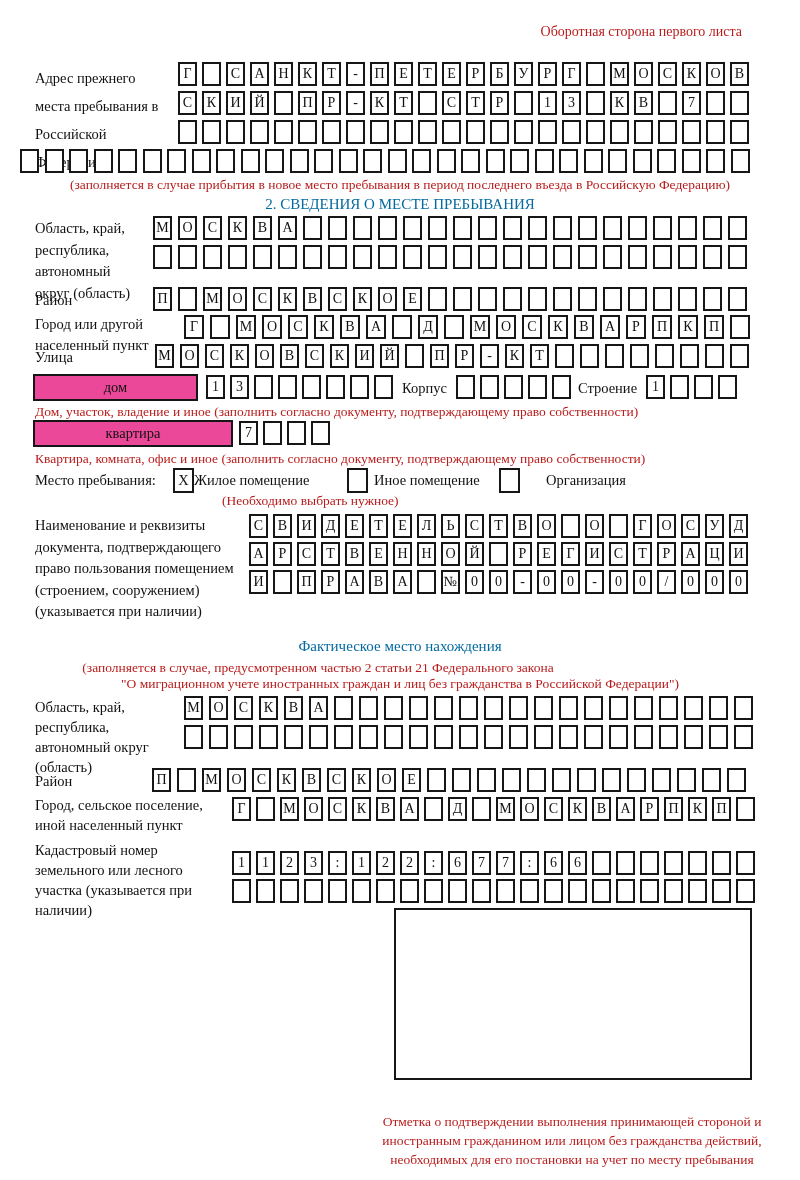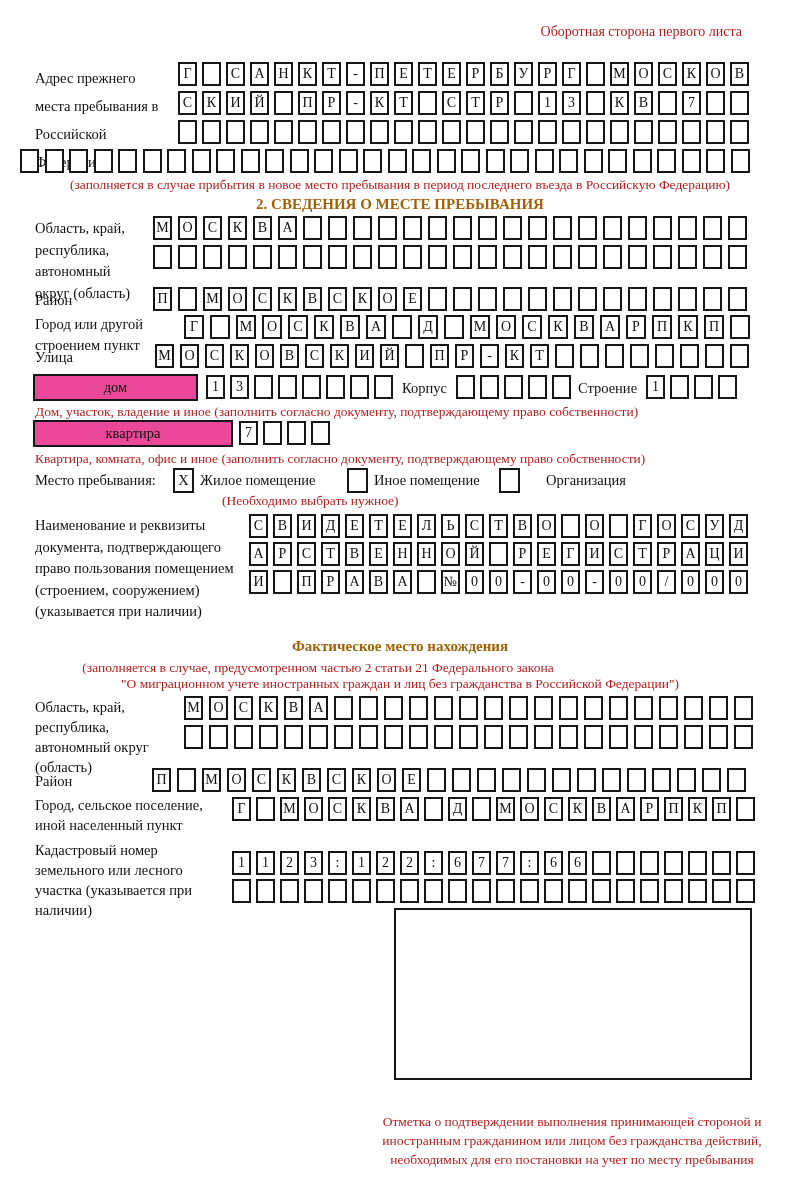--- a/index.html
+++ b/index.html
@@ -1,21 +1,21 @@
 <!DOCTYPE html>
 <html><head>
 <meta charset="utf-8">
 <style>
   html,body{margin:0;padding:0;background:#fff;}
   body{font-family:"Liberation Serif","DejaVu Serif",serif;color:#111;}
   #form{position:relative;width:800px;height:1180px;background:#fff;overflow:hidden;}
   .abs{position:absolute;}
   .lbl{font-size:14.5px;line-height:21.5px;color:#111;}
   .cap{font-size:13.5px;color:#b91c1c;}
-  .title{font-size:15px;font-weight:bold;color:#a16207;}
+  .title{font-size:15px;font-weight:normal;color:#0369a1;}
   .cells{display:flex;}
   .cell{box-sizing:border-box;flex:0 0 auto;width:19px;height:24px;border:2px solid #161616;
         margin-right:5px;display:flex;align-items:center;justify-content:center;
         font-size:14px;background:#fff;}
   .p25 .cell{margin-right:6px;}
   .p26 .cell{width:20px;margin-right:6px;}
   .p245 .cell{margin-right:5.5px;}
   .widebox{box-sizing:border-box;border:2px solid #161616;height:27px;display:flex;
         align-items:center;justify-content:center;font-size:14.5px;background:#ec4899;}
   .ckbox{box-sizing:border-box;width:21px;height:25px;border:2px solid #161616;display:flex;
@@ -220,21 +220,21 @@
       <div class="cell"></div>
       <div class="cell"></div>
       <div class="cell"></div>
       <div class="cell"></div>
       <div class="cell"></div>
       <div class="cell"></div>
       <div class="cell"></div>
       <div class="cell"></div>
     </div>
 
-  <div class="abs lbl" style="left:35px;top:314px;width:145px;line-height:21px;">Город или другой строением пункт</div>
+  <div class="abs lbl" style="left:35px;top:314px;width:145px;line-height:21px;">Город или другой населенный пункт</div>
   <div class="abs cells p26" style="left:184px;top:315px;">
       <div class="cell">Г</div>
       <div class="cell"></div>
       <div class="cell">М</div>
       <div class="cell">О</div>
       <div class="cell">С</div>
       <div class="cell">К</div>
       <div class="cell">В</div>
       <div class="cell">А</div>
       <div class="cell"></div>
@@ -313,21 +313,21 @@
   <div class="abs cells" style="left:239px;top:421px;">
       <div class="cell">7</div>
       <div class="cell"></div>
       <div class="cell"></div>
       <div class="cell"></div>
     </div>
   <div class="abs cap" style="left:35px;top:451px;">Квартира, комната, офис и иное (заполнить согласно документу, подтверждающему право собственности)</div>
 
   <div class="abs lbl" style="left:35px;top:470px;">Место пребывания:</div>
   <div class="abs ckbox" style="left:173px;top:468px;">X</div>
-  <div class="abs lbl" style="left:200px;top:470px;">Жилое помещение</div>
+  <div class="abs lbl" style="left:194px;top:470px;">Жилое помещение</div>
   <div class="abs ckbox" style="left:347px;top:468px;"></div>
   <div class="abs lbl" style="left:374px;top:470px;">Иное помещение</div>
   <div class="abs ckbox" style="left:499px;top:468px;"></div>
   <div class="abs lbl" style="left:546px;top:470px;">Организация</div>
   <div class="abs cap" style="left:222px;top:493px;">(Необходимо выбрать нужное)</div>
 
   <div class="abs lbl" style="left:35px;top:515px;width:212px;">Наименование и реквизиты документа, подтверждающего право пользования помещением (строением, сооружением) (указывается при наличии)</div>
   <div class="abs cells" style="left:249px;top:514px;">
       <div class="cell">С</div>
       <div class="cell">В</div>

